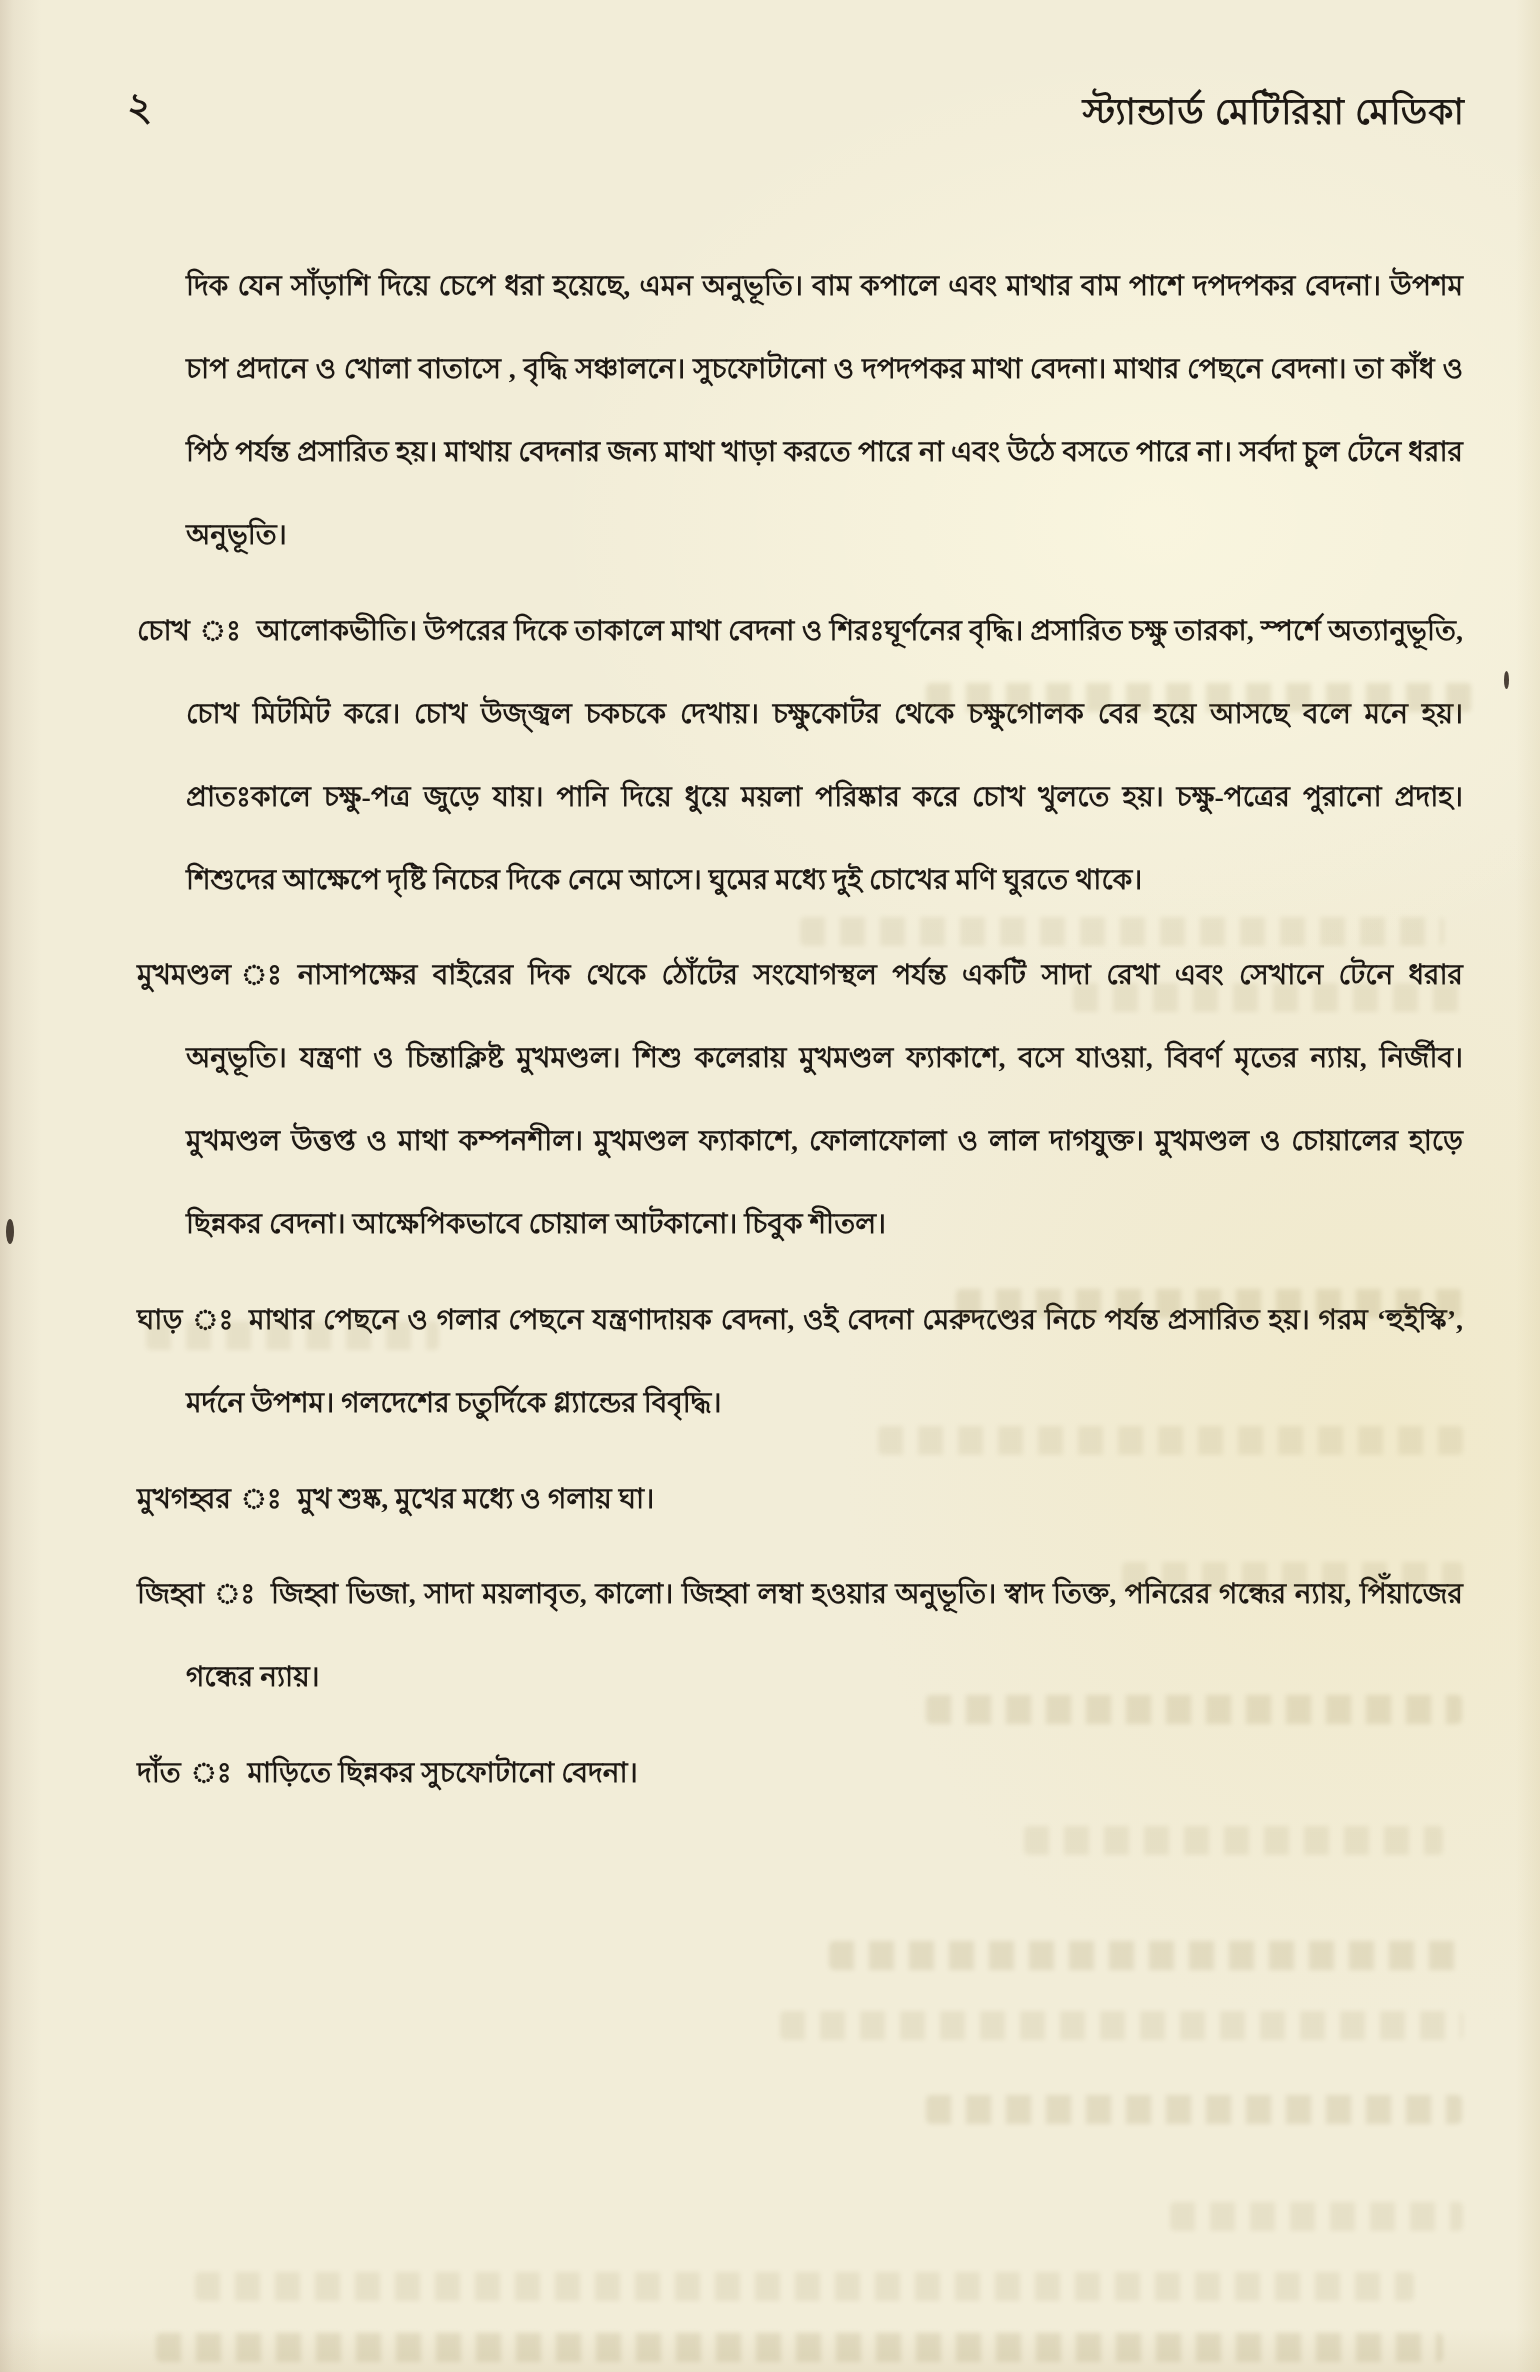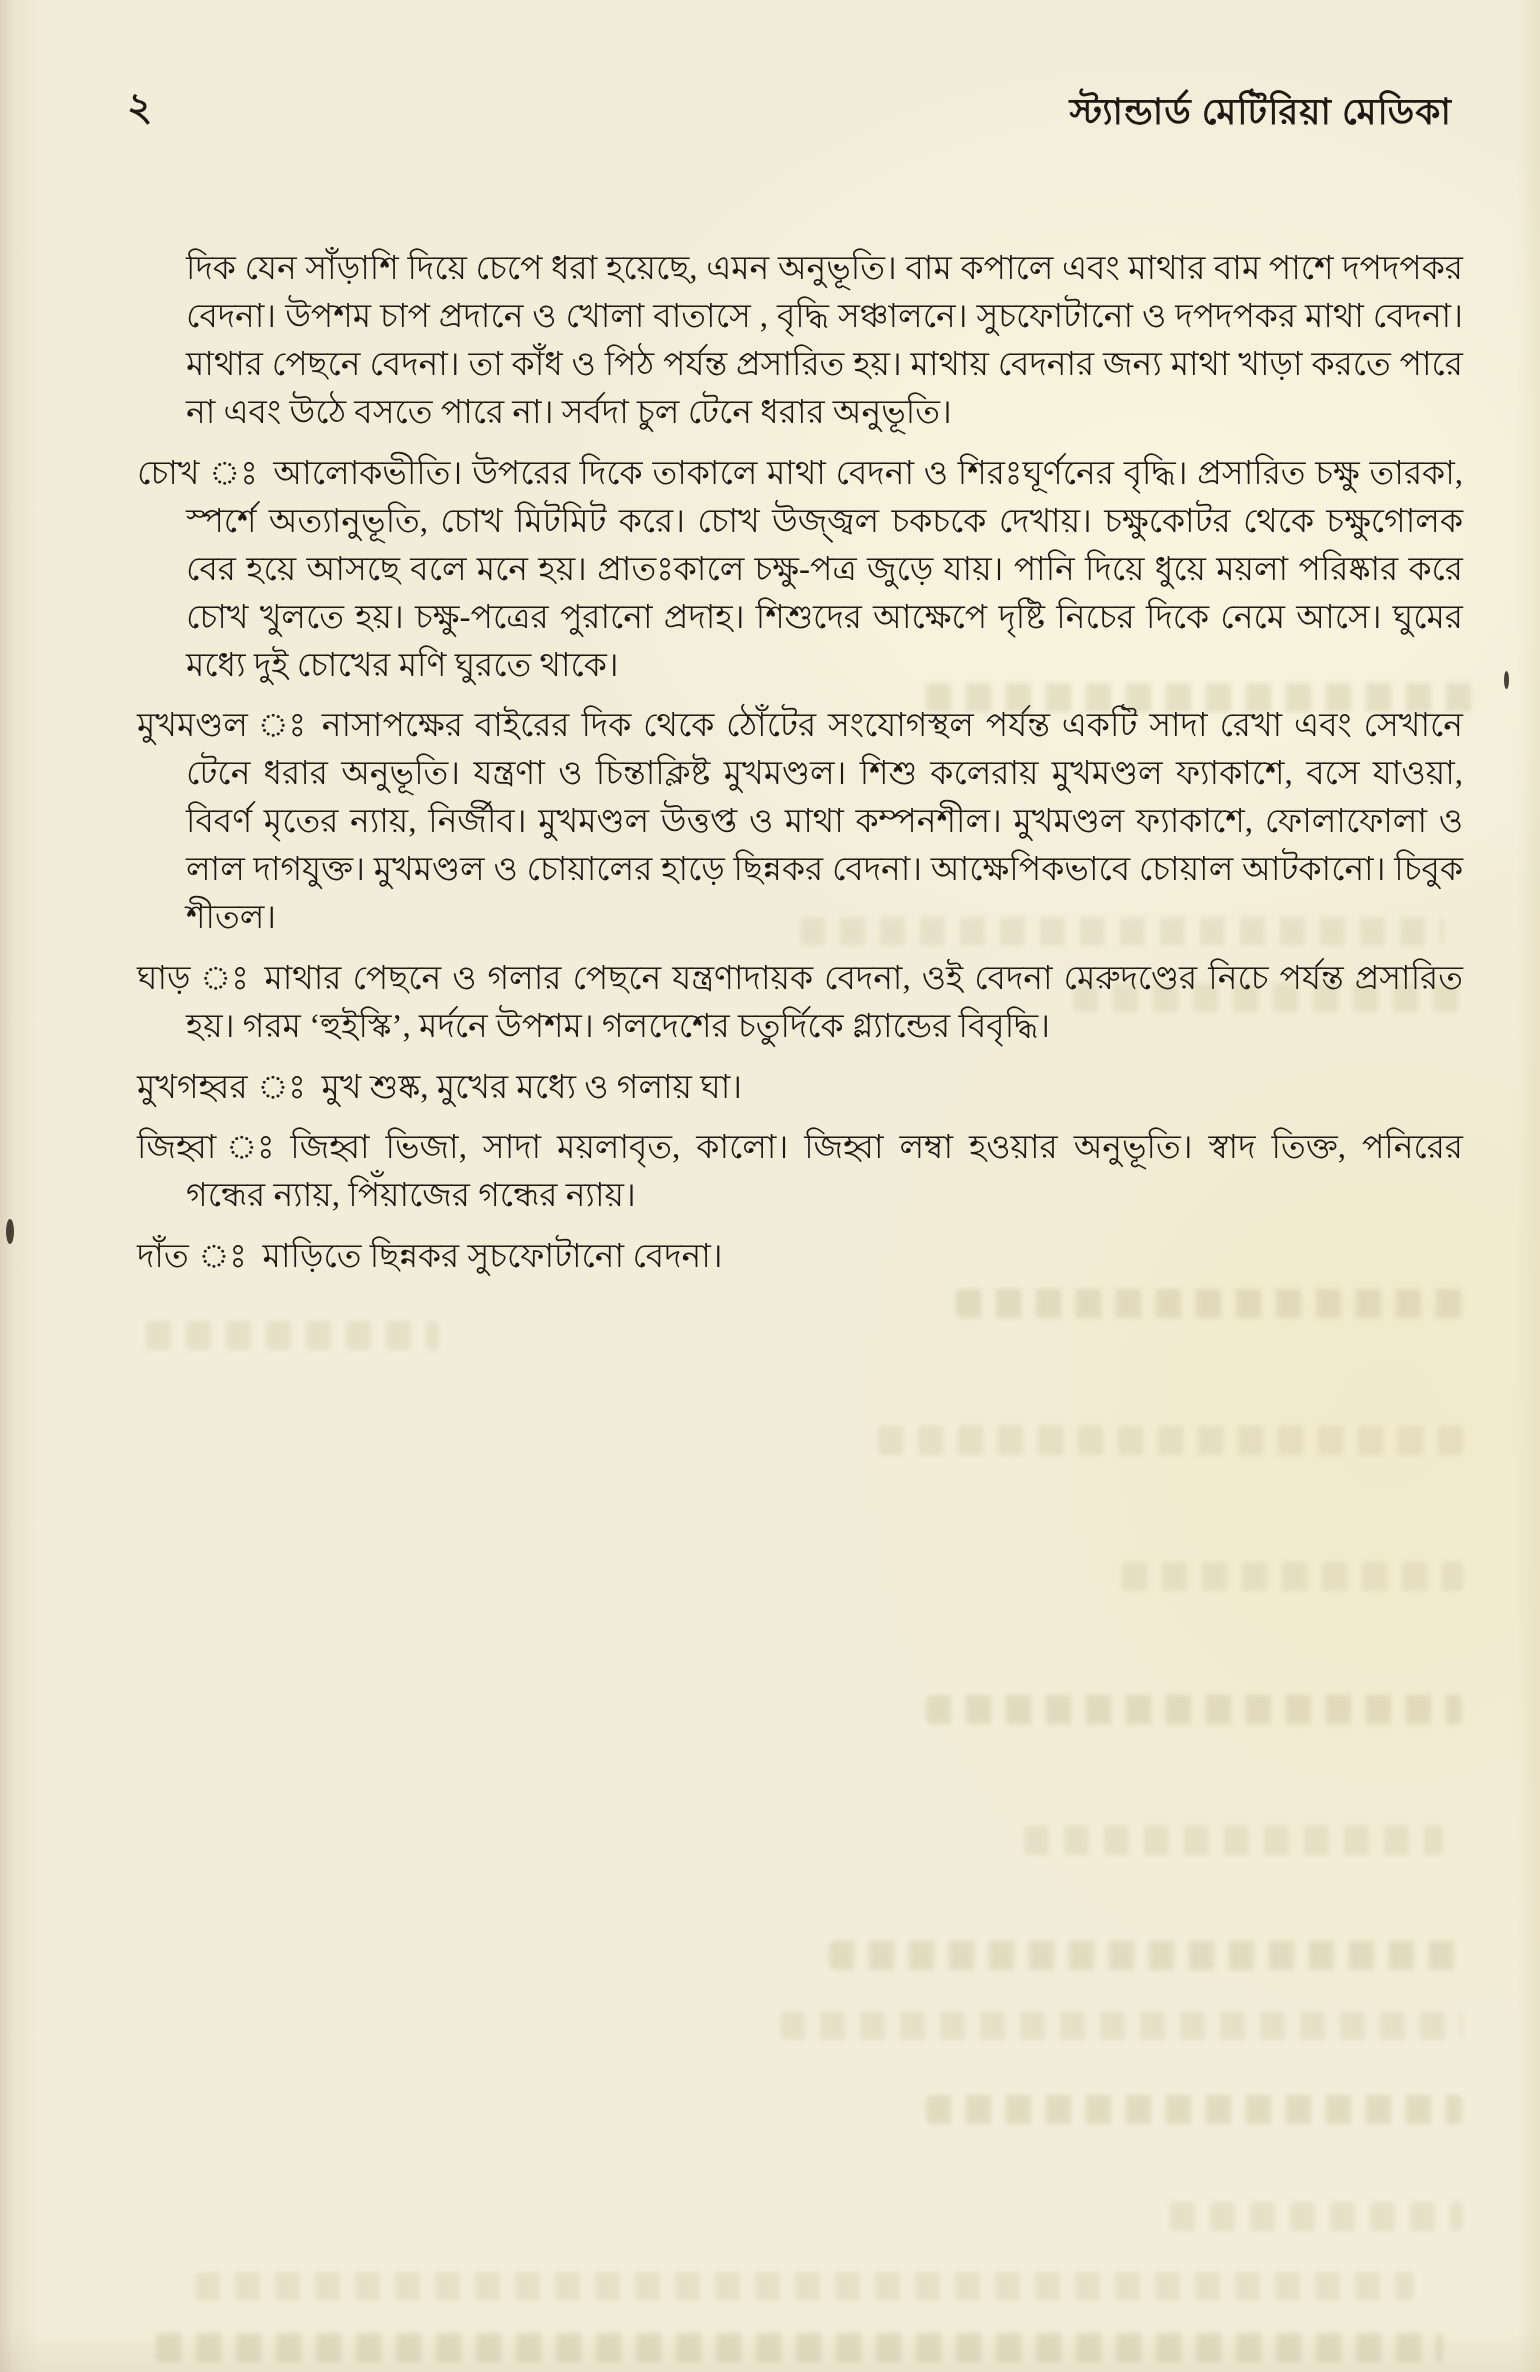--- a/index.html
+++ b/index.html
@@ -16,28 +16,28 @@
       linear-gradient(90deg, rgba(173,152,129,0.30) 0px, rgba(173,152,129,0.12) 13.7px, rgba(173,152,129,0.0) 41px),
       linear-gradient(270deg, rgba(190,172,120,0.18) 0px, rgba(190,172,120,0.0) 25px),
       linear-gradient(0deg, rgba(196,180,140,0.20) 0px, rgba(196,180,140,0.0) 45px),
       #f2edd8;
   }
   .page-number {
     position:absolute; left:127px; top:76px;
     font-size:39px; font-weight:bold;
   }
   .header-title {
-    position:absolute; top:84px; right:89px;
+    position:absolute; top:84px; right:76px;
     font-size:36px; font-weight:bold; letter-spacing:1px;
     white-space:nowrap;
   }
   .content {
     position:absolute; left:137px; right:78px; top:244px;
-    font-size:33px; line-height:48px;
-    font-weight:normal;
+    font-size:28px; line-height:83px;
+    font-weight:bold;
     text-align:justify;
   }
   .para-cont { margin:0 0 0 49px; }
   .section { margin:12.7px 0 0 0; padding-left:49px; text-indent:-49px; }
   .sec-head { margin-right:9.8px; }
   .sec-sep  { margin-right:15.6px; }
   
   .ghost {
     position:absolute; height:29px; opacity:0.13;
     filter:blur(2.9px); border-radius:4.9px;

